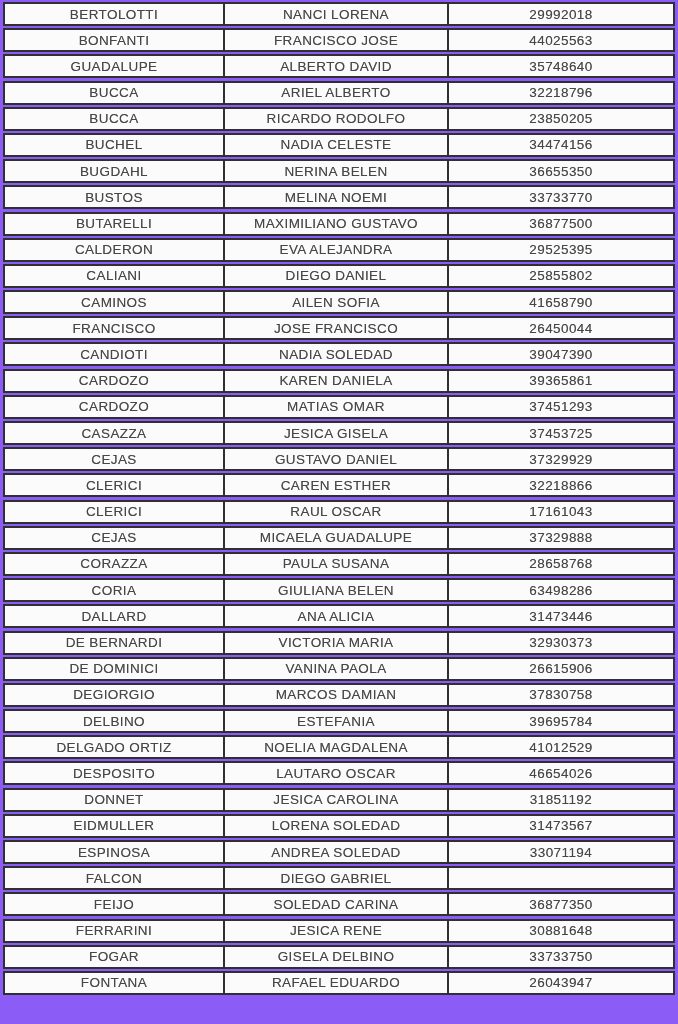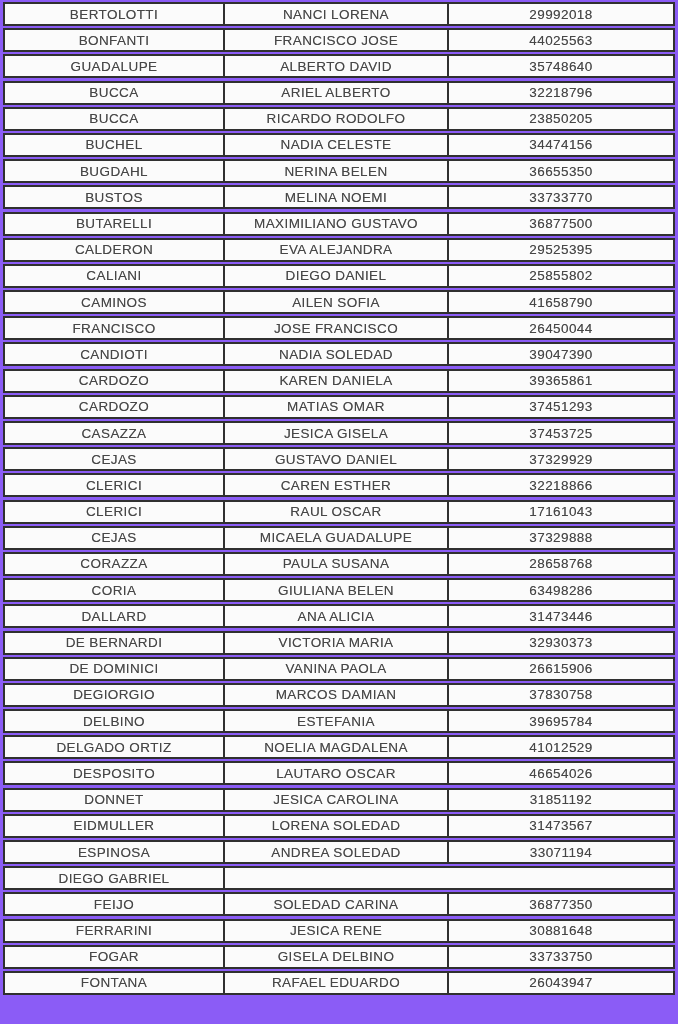--- a/index.html
+++ b/index.html
@@ -243,20 +243,21 @@
   </div>
 
 
   <div class="row">
     <div class="cell col-1">ESPINOSA</div>
     <div class="cell col-2">ANDREA SOLEDAD</div>
     <div class="cell col-3">33071194</div>
   </div>
 
   <div class="row">
+    <div class="cell col-1">FALCON</div>
     <div class="cell col-2">DIEGO GABRIEL</div>
   </div>
 
   <div class="row">
     <div class="cell col-1">FEIJO</div>
     <div class="cell col-2">SOLEDAD CARINA</div>
     <div class="cell col-3">36877350</div>
   </div>
 
   <div class="row">

